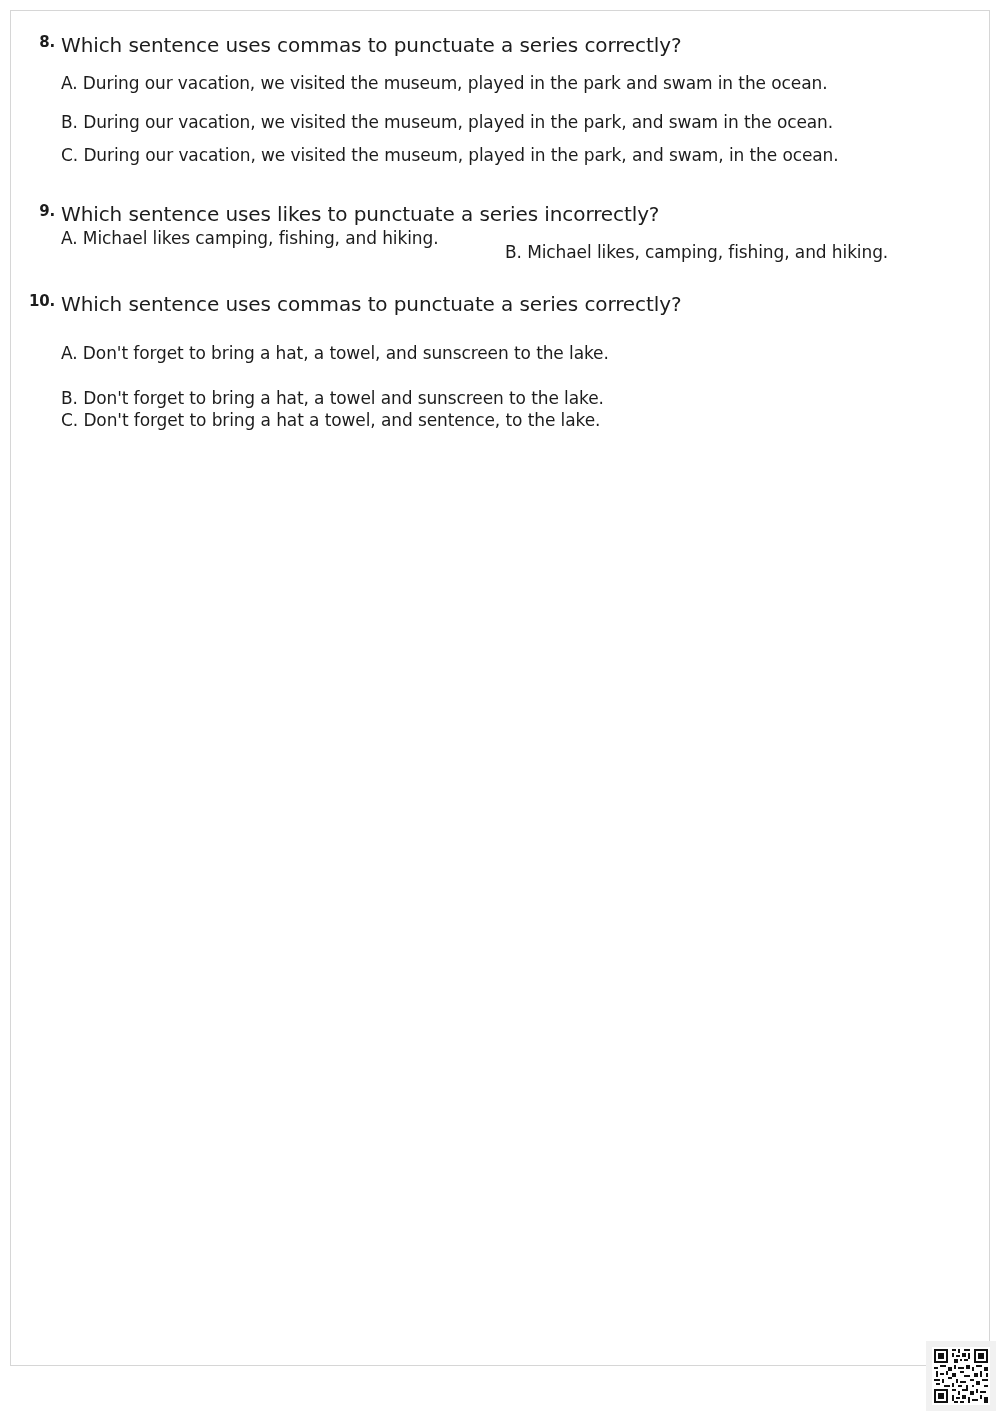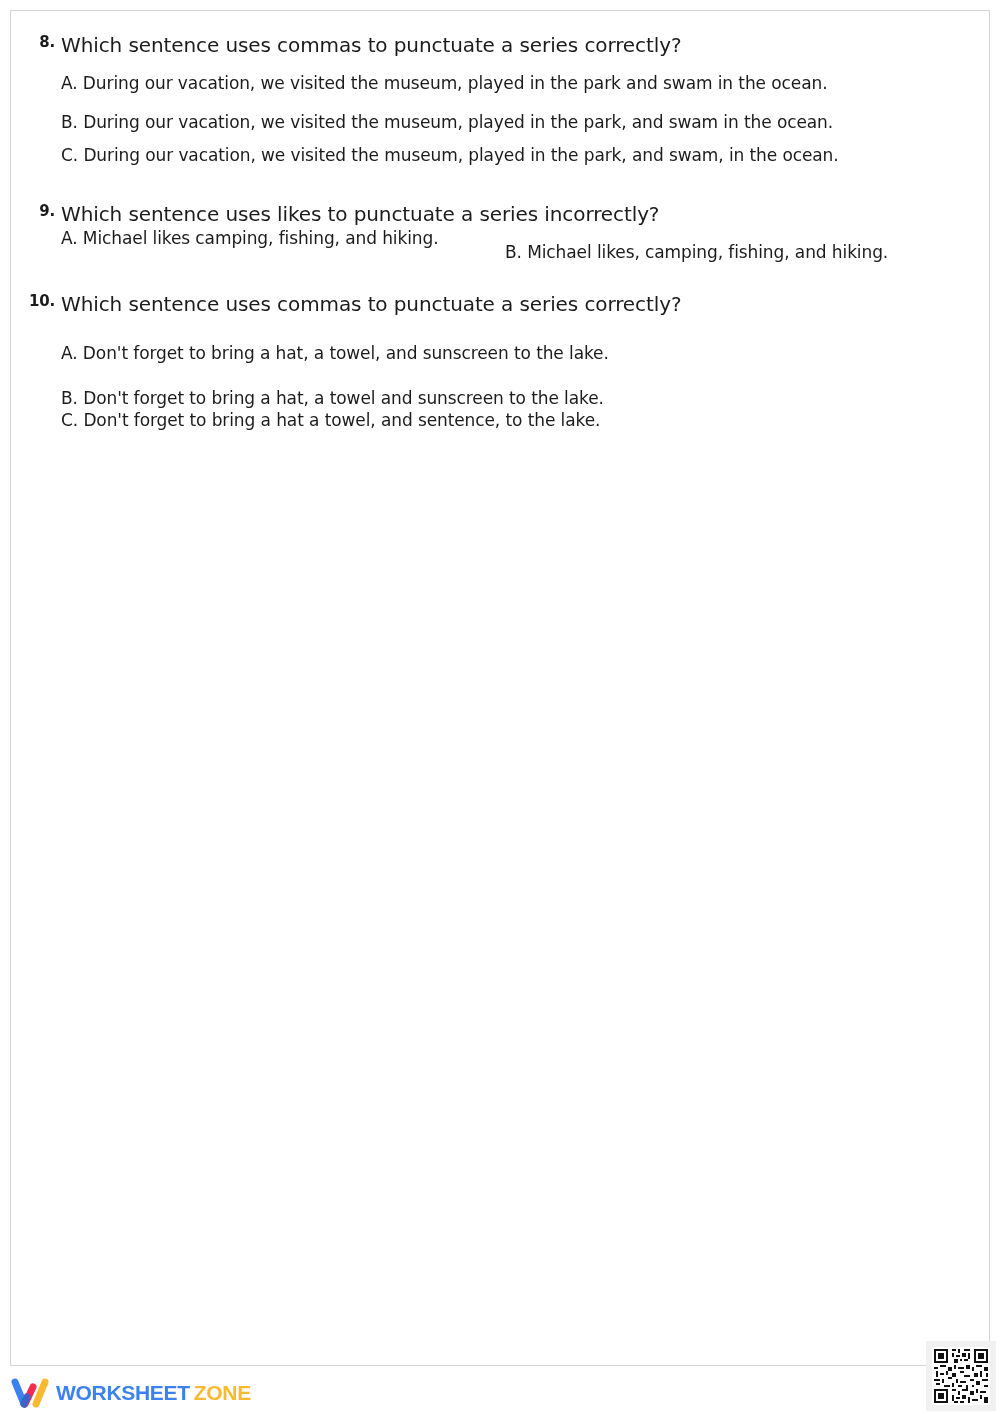--- a/index.html
+++ b/index.html
@@ -122,31 +122,20 @@
     <div class="q" style="top:0;">
       <span class="q-num" style="left:-8px; top:281px;">10.</span>
       <span class="q-text" style="left:50px; top:281px;">Which sentence uses commas to punctuate a series correctly?</span>
       <span class="opt" style="left:50px; top:320px;margin-top:12px;">A. Don't forget to bring a hat, a towel, and sunscreen to the lake.</span>
       <span class="opt" style="left:50px; top:360px;margin-top:17px;">B. Don't forget to bring a hat, a towel and sunscreen to the lake.</span>
       <span class="opt" style="left:50px; top:399px;">C. Don't forget to bring a hat a towel, and sentence, to the lake.</span>
     </div>
 
   </div>
 
-  <div class="footer-logo">
-    <svg class="logo-mark" viewBox="0 0 40 34">
-      <line x1="5" y1="6" x2="14" y2="28" stroke="#3b82f0" stroke-width="7" stroke-linecap="round"></line>
-      <line x1="15" y1="28" x2="23" y2="11" stroke="#ee2d4f" stroke-width="7" stroke-linecap="round"></line>
-      <line x1="14" y1="28" x2="17" y2="21" stroke="#3b62c8" stroke-width="7" stroke-linecap="round"></line>
-      <line x1="26" y1="28" x2="35" y2="6" stroke="#f9b931" stroke-width="7" stroke-linecap="round"></line>
-    </svg>
-    <span class="logo-text">
-      <span class="w1">WORKSHEET</span><span class="w2">ZONE</span>
-    </span>
-  </div>
 
   <div class="scan-text">Scan Here For Digital Version</div>
 
   <div class="qr-wrap">
     <svg class="qr" viewBox="0 0 29 29" shape-rendering="crispEdges">
       <rect width="29" height="29" fill="#fff"></rect>
 
       <g fill="#111">
         <rect x="1" y="1" width="7" height="7"></rect>
         <rect x="21" y="1" width="7" height="7"></rect>

